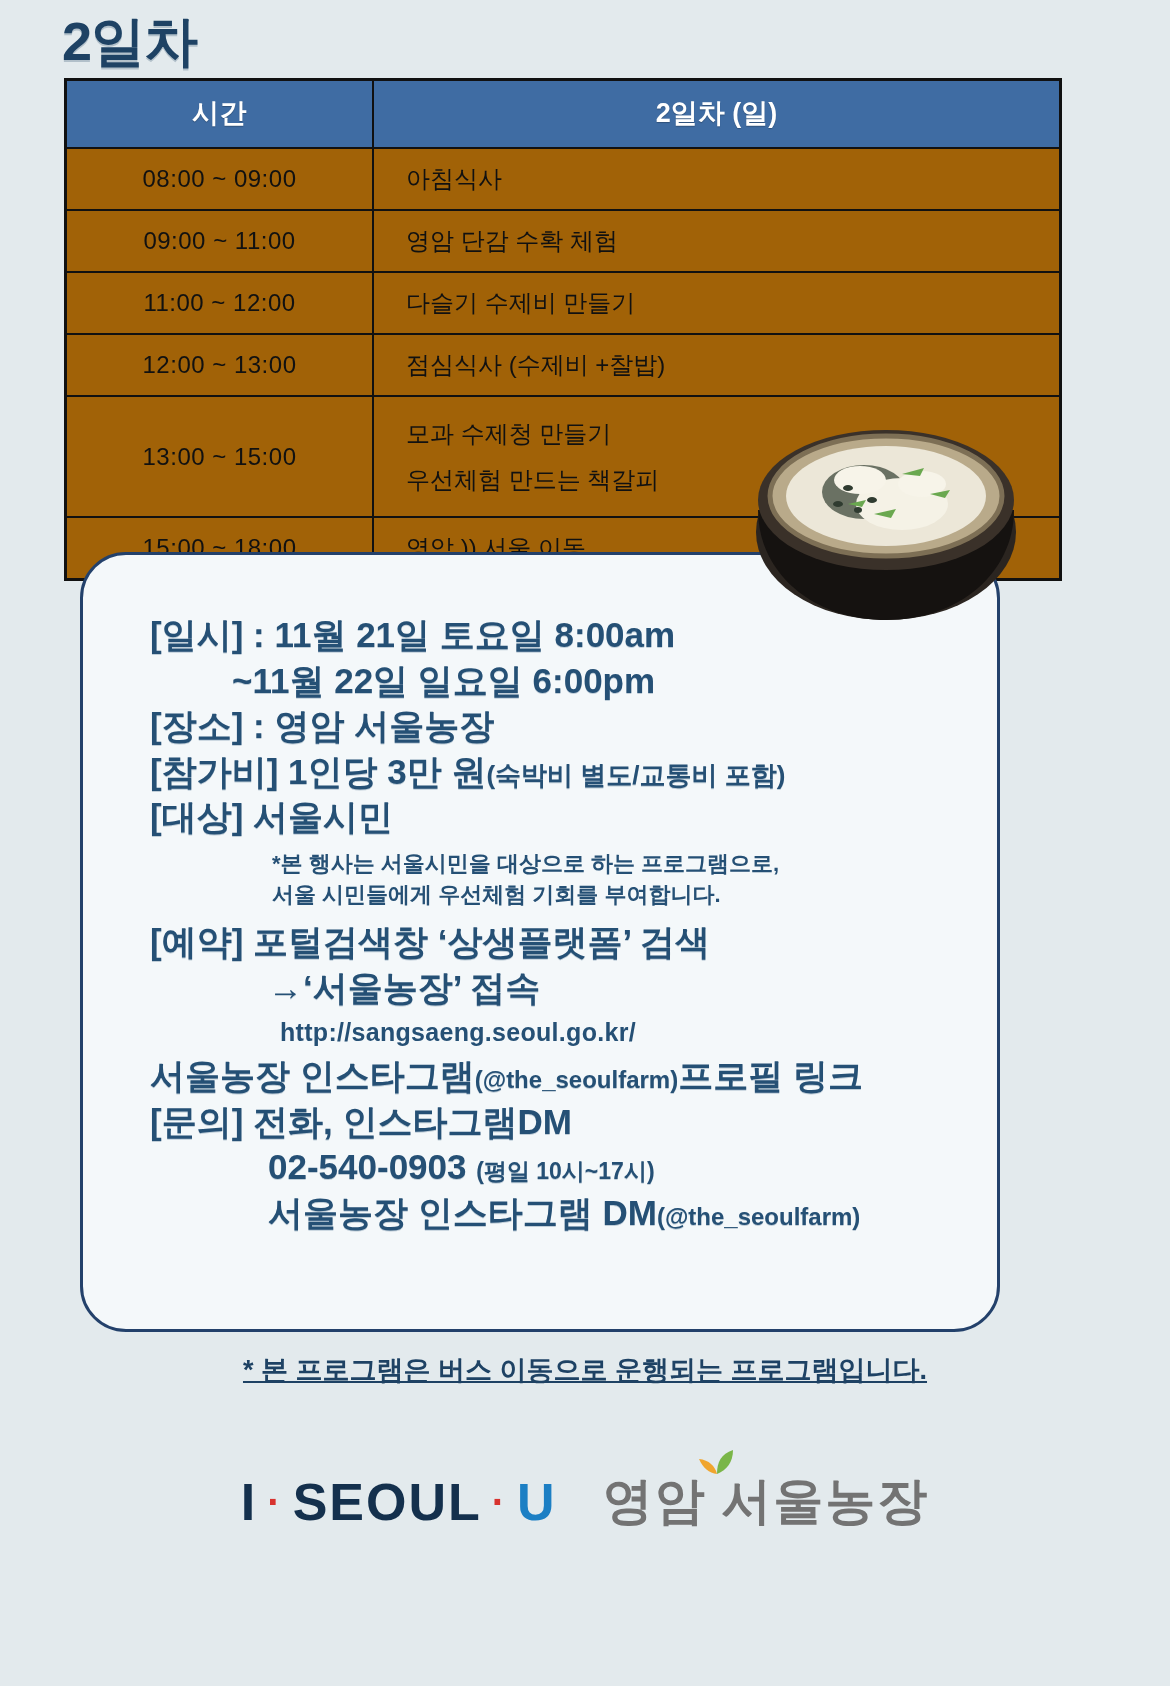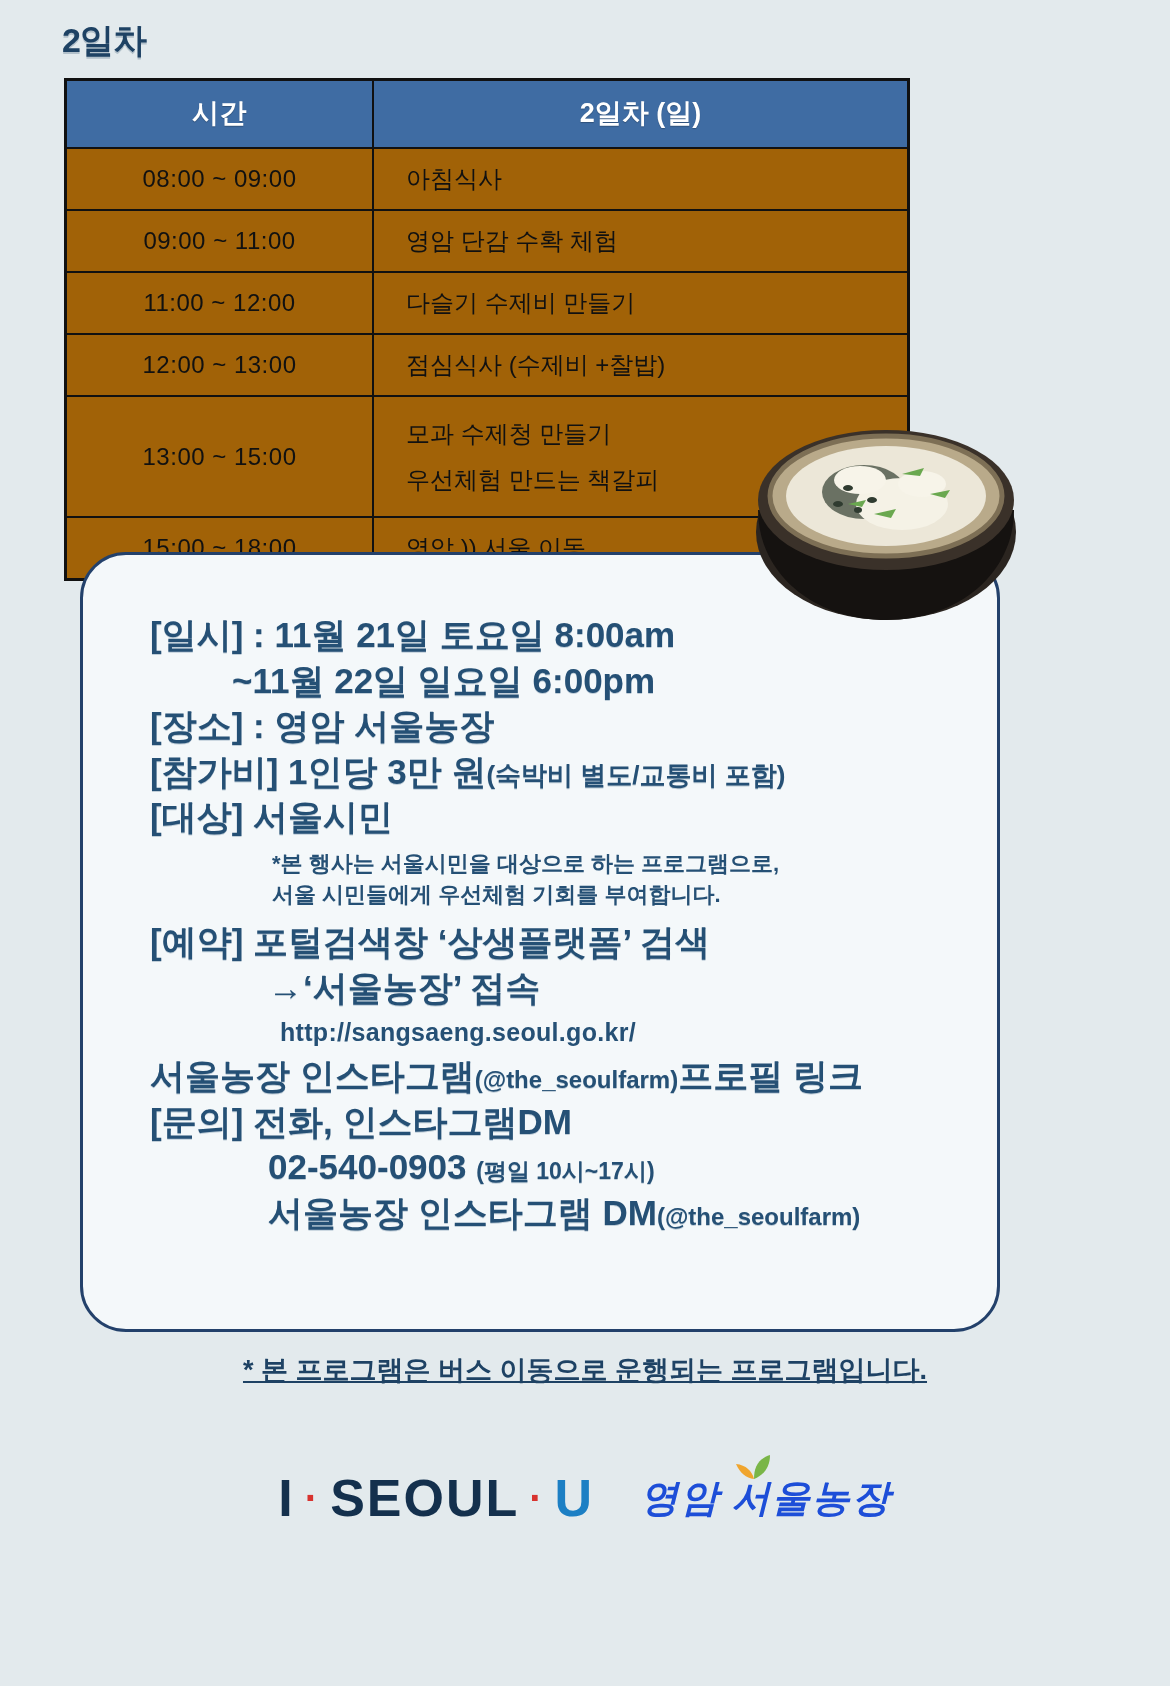--- a/index.html
+++ b/index.html
@@ -6,29 +6,29 @@
   body{
     width:1170px;height:1686px;
     background:#e3eaed;
     font-family:"Liberation Sans", sans-serif;
     position:relative;
     overflow:hidden;
     color:#1e3f5e;
   }
   
   .day-title{
-    position:absolute;left:62px;top:18px;
-    font-size:34px;font-weight:bold;
+    position:absolute;left:62px;top:6px;
+    font-size:54px;font-weight:bold;
     color:#1e4264;
     letter-spacing:-1px;
     text-shadow:0 2px 0 rgba(30,66,100,.25);
   }
   
   .sched{
-    position:absolute;left:64px;top:78px;width:846px;
+    position:absolute;left:64px;top:78px;width:998px;
     border-collapse:collapse;
     border:3px solid #111;
     background:#fafaf8;
     table-layout:fixed;
   }
   .sched th{
     background:#3f6ca3;
     color:#ffffff;
     font-size:27px;
     font-weight:bold;
@@ -113,23 +113,23 @@
     display:flex;justify-content:center;align-items:center;gap:46px;
   }
   .iseoulu{
     font-size:52px;font-weight:bold;letter-spacing:2px;
     color:#14304d;display:flex;align-items:center;gap:10px;
     font-family:"Liberation Sans", sans-serif;
   }
   .iseoulu .dot{color:#d8332f;font-size:40px;line-height:1;}
   .iseoulu .u{color:#1c7fc4;}
   .farmlogo{
-    font-size:38px;font-weight:bold;color:#1d4ed8;
+    font-size:50px;font-weight:bold;color:#737373;
     font-family:"Liberation Serif", serif;
-    font-style:italic;letter-spacing:2px;
+    letter-spacing:2px;
     position:relative;
   }
   .sprout{position:absolute;top:-22px;left:92px;}
 </style>
 </head>
 <body>
 
 <div class="day-title">2일차</div>
 
 <table class="sched">

